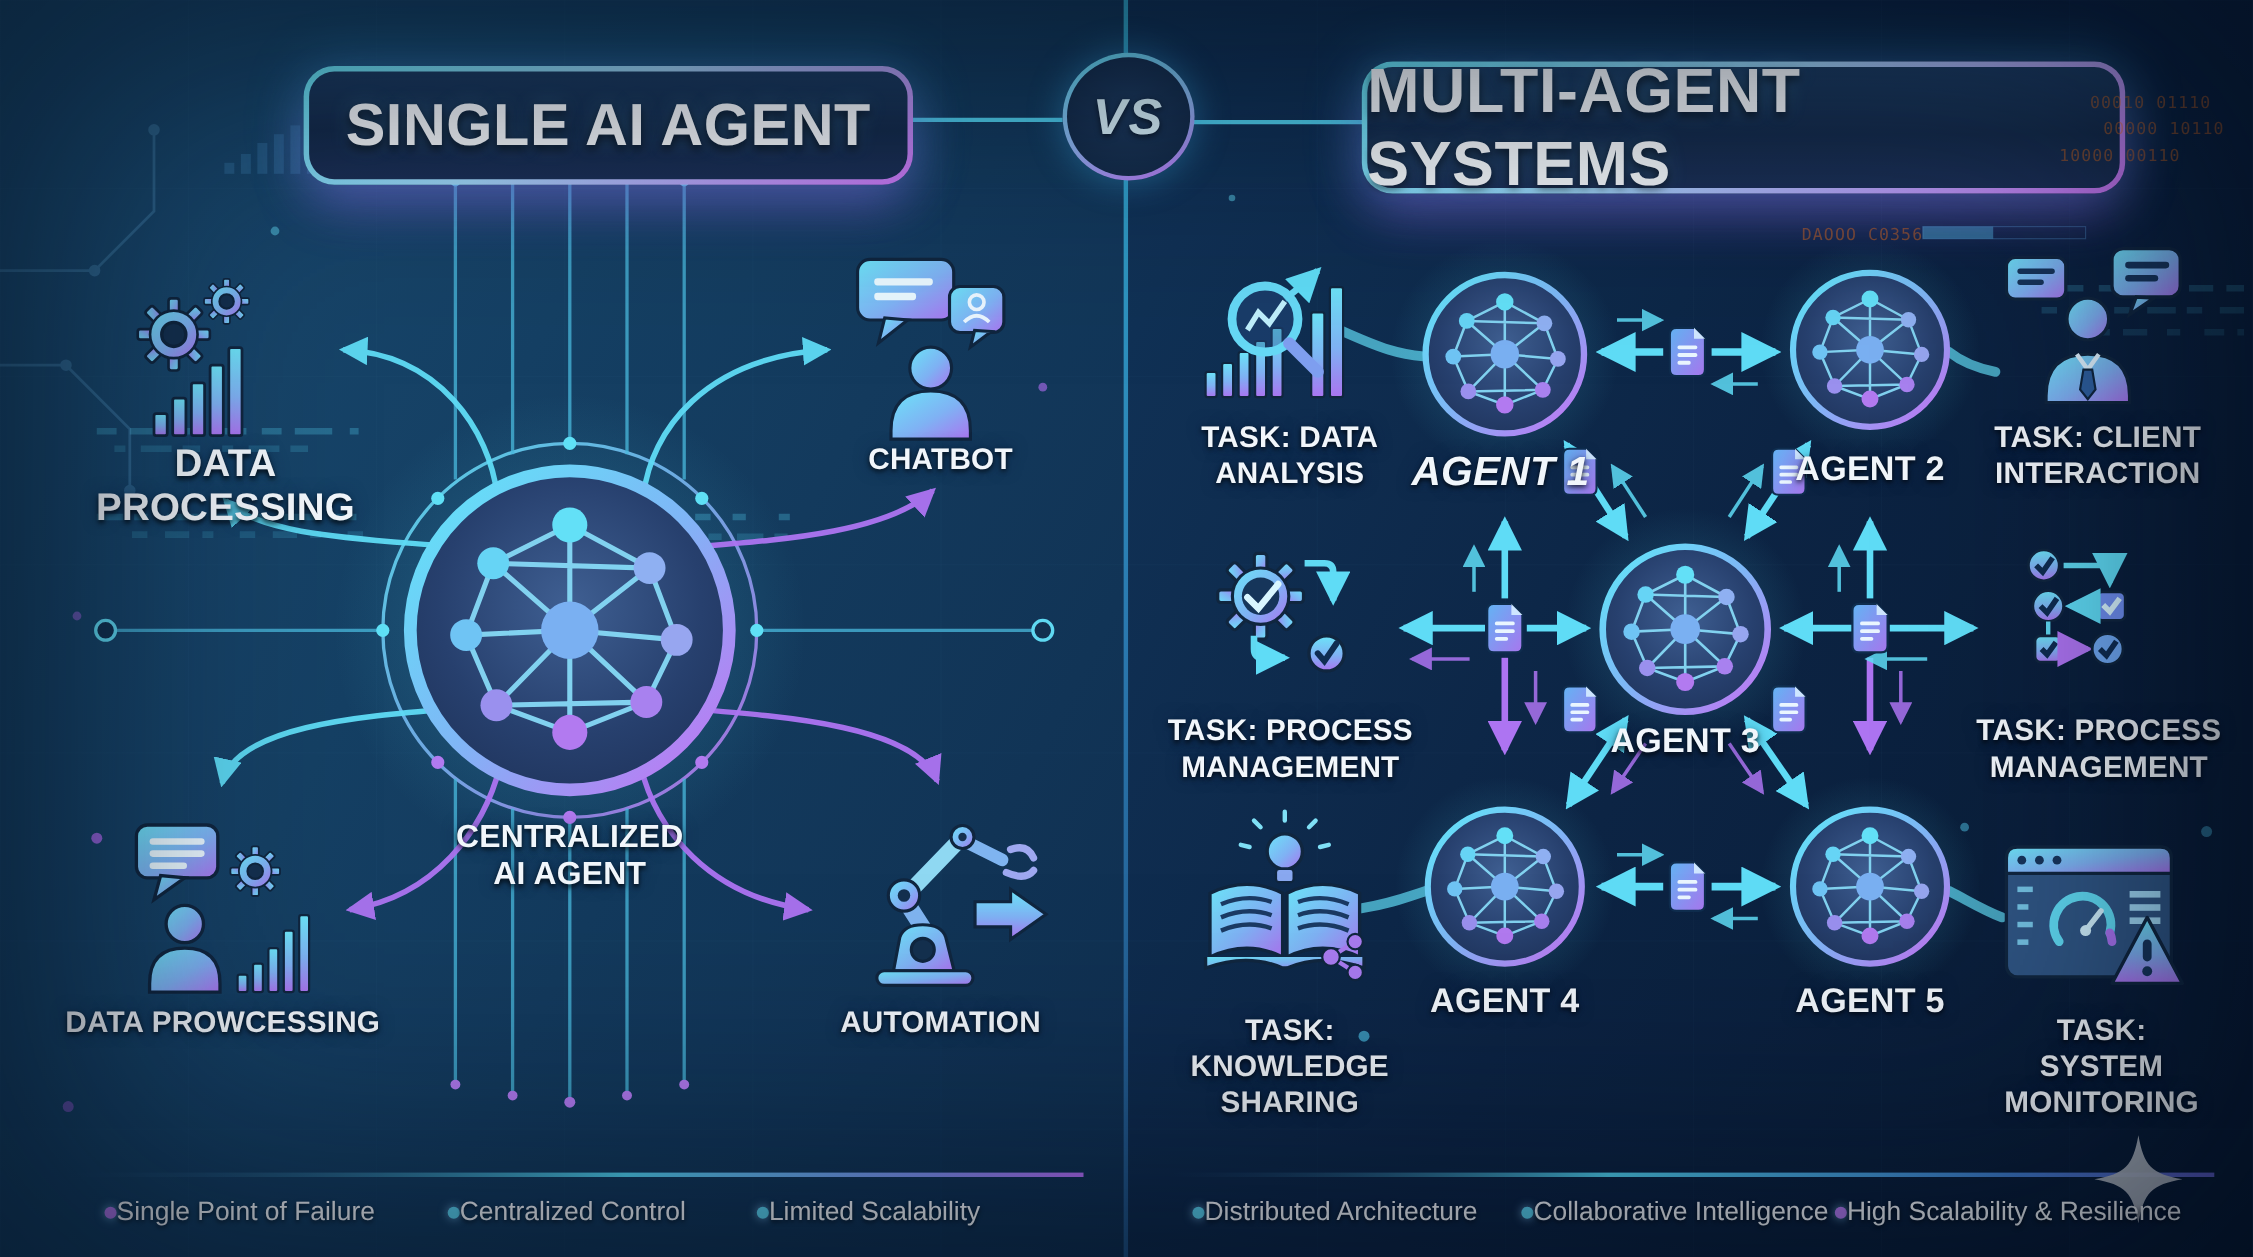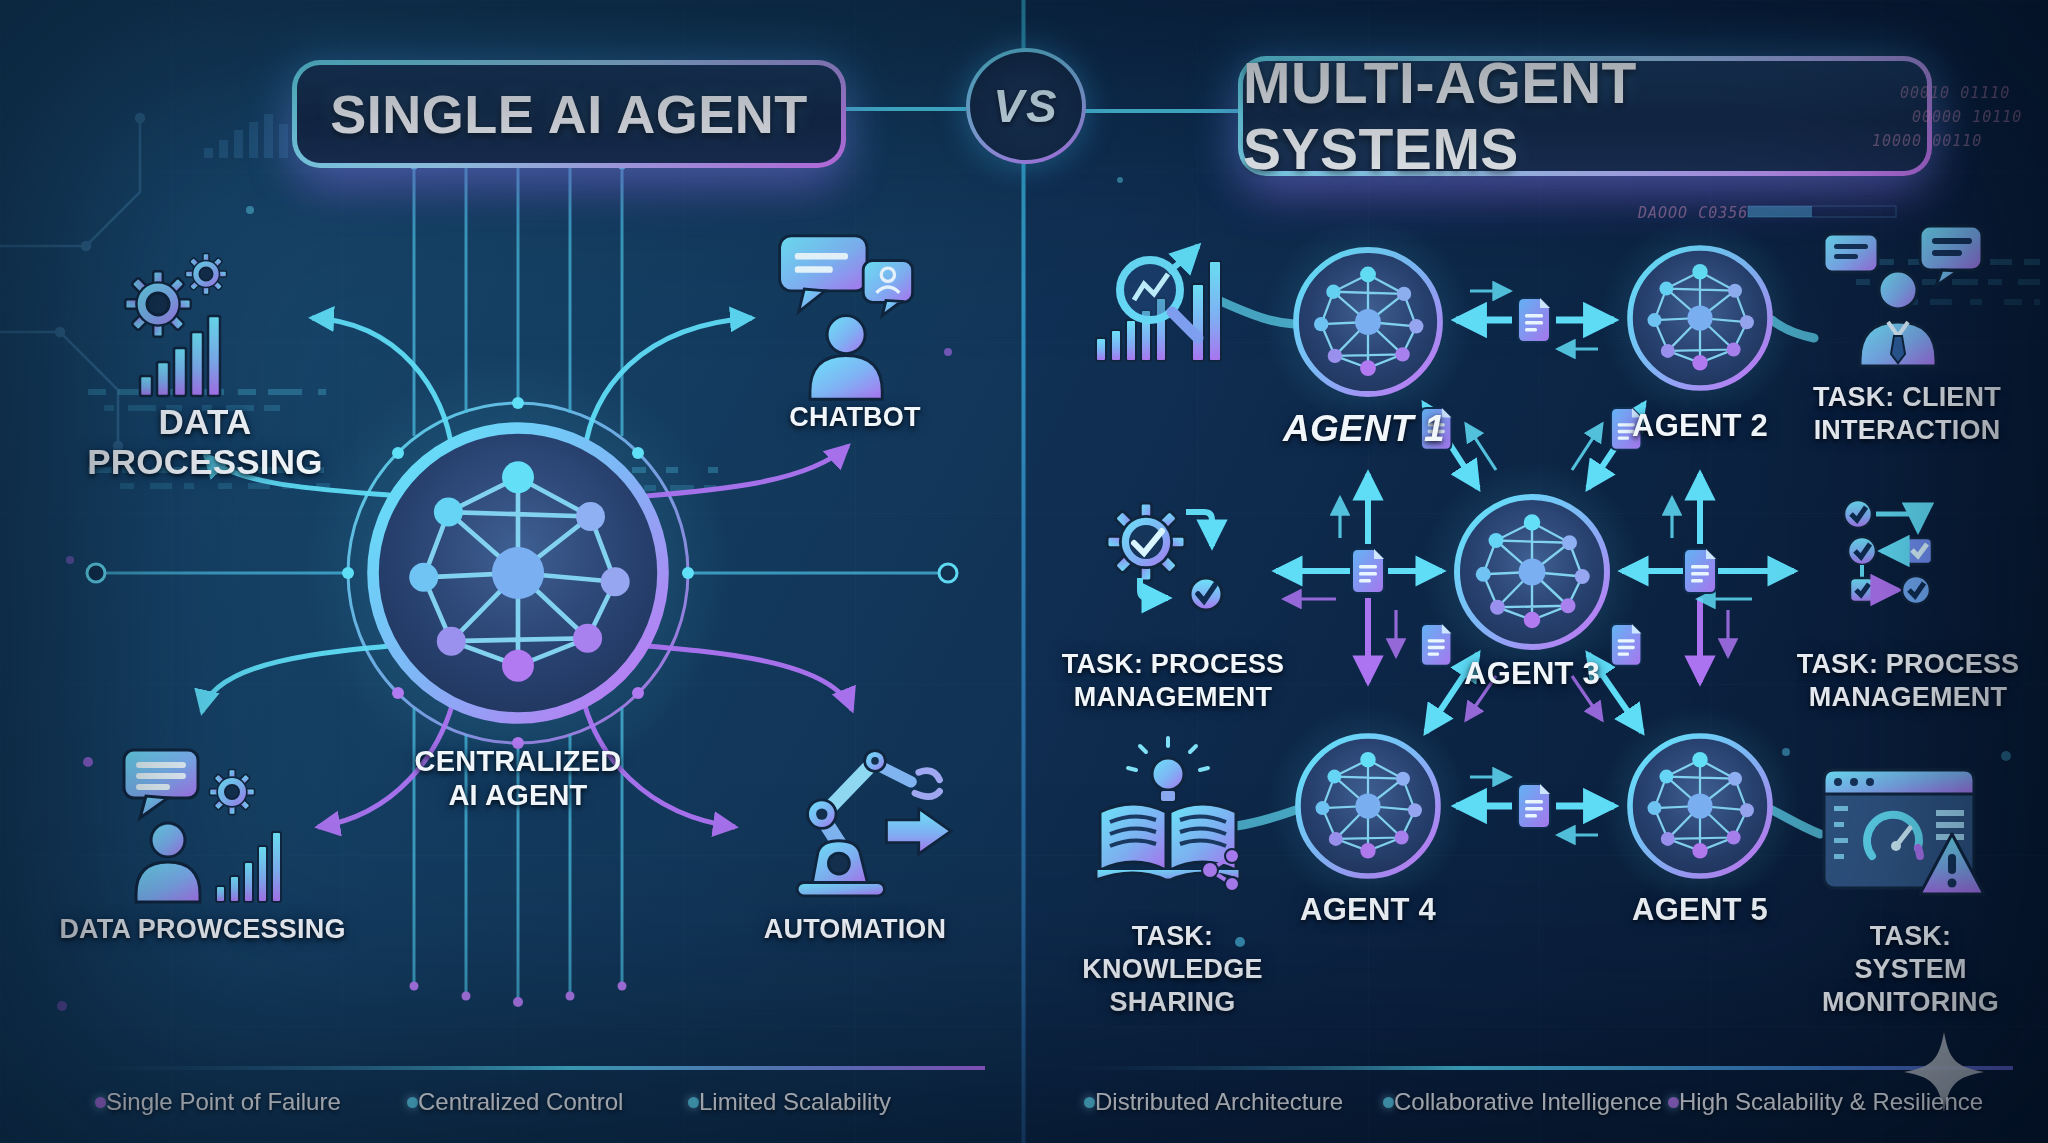--- a/index.html
+++ b/index.html
@@ -26,21 +26,21 @@
     text-shadow:0 3px 9px rgba(0,0,0,.65),0 0 18px rgba(120,220,255,.25);}
   .vs-badge{border-radius:50%;padding:4px;
     background:linear-gradient(160deg,#5fe2f6 0%,#8fb6f2 55%,#b873f2 100%);
     box-shadow:0 0 28px 4px rgba(60,180,240,.35);}
   .vs-in{width:100%;height:100%;border-radius:50%;display:flex;align-items:center;justify-content:center;
     background:radial-gradient(circle at 50% 42%,#1d3a5e 0%,#142c4a 75%);}
   .vs-in span{color:#d9f3fd;font-weight:700;font-style:italic;font-size:46px;letter-spacing:2px;
     text-shadow:0 2px 6px rgba(0,0,0,.6);}
   .lbl{color:#f1f6fb;font-weight:700;text-align:center;white-space:pre-line;
     text-shadow:0 2px 5px rgba(0,0,0,.78),0 0 14px rgba(0,30,70,.5);letter-spacing:.2px;}
-  .code{color:#f9a8d4;font-family:"DejaVu Sans Mono",monospace;font-size:15px;opacity:.42;letter-spacing:1px;font-style:italic;}
+  .code{color:#f97316;font-family:"DejaVu Sans Mono",monospace;font-size:15px;opacity:.42;letter-spacing:1px;}
   .fitem{display:flex;align-items:center;color:#f4f8fc;font-size:24px;
     text-shadow:0 2px 4px rgba(0,0,0,.7);}
   .dot{width:11px;height:11px;border-radius:50%;flex:0 0 auto;box-shadow:0 0 8px 1px rgba(140,210,255,.55);}
 </style>
 </head>
 <body>
 
 <div class="stage">
 
   <div class="abs bg-left"></div>
@@ -520,21 +520,21 @@
       <path d="M128 64 L160 124 L96 124 Z" fill="url(#gIconV)" stroke="#10263f" stroke-width="3" stroke-linejoin="round"></path>
       <rect x="124" y="84" width="8" height="20" rx="4" fill="#17355c"></rect>
       <circle cx="128" cy="113" r="4.5" fill="#17355c"></circle>
     </g>
 
     <rect x="60" y="1066" width="925" height="4" fill="url(#gSepL)"></rect>
     <rect x="1063" y="1066" width="950" height="4" fill="url(#gSepR)"></rect>
     <path transform="translate(1944,1072)" d="M0 -40 C5 -12 12 -5 40 0 C12 5 5 12 0 40 C-5 12 -12 5 -40 0 C-12 -5 -5 -12 0 -40 Z" fill="#b9bfc9" opacity=".92"></path>
   </svg>
 
-  <div class="abs tbox" style="left:276px;top:60px;width:544px;height:98px;margin-left:16px;">
+  <div class="abs tbox" style="left:276px;top:60px;width:544px;height:98px;">
     <div class="tbox-in">
         <span class="ttl" style="font-size:54px;">SINGLE AI AGENT</span>
       </div>
   </div>
   <div class="abs vs-badge" style="left:966px;top:48px;width:112px;height:108px;">
     <div class="vs-in">
         <span>VS</span>
       </div>
   </div>
   <div class="abs tbox" style="left:1238px;top:56px;width:684px;height:110px;">
@@ -543,20 +543,22 @@
       </div>
   </div>
 
   <div class="abs lbl" style="left:55px;top:402px;width:300px;font-size:35px;">DATA PROCESSING</div>
   <div class="abs lbl" style="left:705px;top:402px;width:300px;font-size:27px;">CHATBOT</div>
   <div class="abs lbl" style="left:368px;top:744px;width:300px;font-size:29px;line-height:34px;">CENTRALIZED
 AI AGENT</div>
   <div class="abs lbl" style="left:700px;top:914px;width:310px;font-size:27px;">AUTOMATION</div>
   <div class="abs lbl" style="left:45px;top:914px;width:315px;font-size:27px;">DATA PROWCESSING</div>
 
+  <div class="abs lbl" style="left:1070px;top:381px;width:205px;font-size:27px;line-height:33px;">TASK: DATA
+ANALYSIS</div>
   <div class="abs lbl" style="left:1798px;top:381px;width:218px;font-size:27px;line-height:33px;">TASK: CLIENT
 INTERACTION</div>
   <div class="abs lbl" style="left:1058px;top:648px;width:230px;font-size:27px;line-height:33px;">TASK: PROCESS
 MANAGEMENT</div>
   <div class="abs lbl" style="left:1793px;top:648px;width:230px;font-size:27px;line-height:33px;">TASK: PROCESS
 MANAGEMENT</div>
   <div class="abs lbl" style="left:1075px;top:920px;width:195px;font-size:27px;line-height:33px;">TASK:
 KNOWLEDGE
 SHARING</div>
   <div class="abs lbl" style="left:1813px;top:920px;width:195px;font-size:27px;line-height:33px;">TASK:

